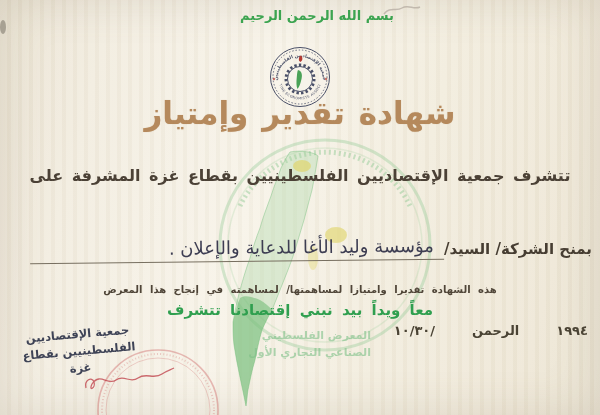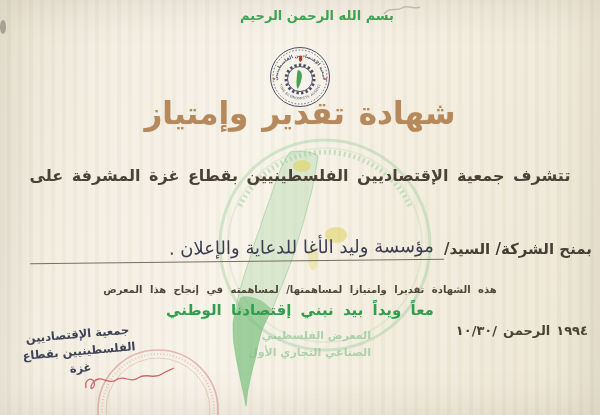--- a/index.html
+++ b/index.html
@@ -20,21 +20,21 @@
   .exhibition{top:198px;font-size:16px;line-height:25px;font-weight:bold;color:#2f9f4f;word-spacing:6px;}
   .grant-row{top:237px;right:8px;left:30px;display:flex;align-items:baseline;direction:rtl;}
   .grant-label{font-size:15px;font-weight:bold;color:#463d32;white-space:nowrap;}
   .recipient{flex:1;border-bottom:1.2px solid #776f60;padding:0 10px 3px 4px;
              font-size:18px;color:#3d3d52;white-space:nowrap;transform:rotate(-0.6deg);
              letter-spacing:.5px;}
   .appreciation{top:280px;font-size:10px;line-height:19px;font-weight:bold;color:#4f4538;word-spacing:4px;}
   .slogan{top:299px;font-size:15px;line-height:23px;font-weight:bold;color:#2f9f4f;word-spacing:4px;}
   .date-row{top:323px;right:12px;display:flex;direction:ltr;gap:6px;
             font-size:13px;font-weight:bold;color:#4a4334;}
-  .date-row span{unicode-bidi:isolate;}
+  .date-row span{unicode-bidi:isolate;margin-left:31px;}
   .assoc-block{top:326px;left:14px;width:130px;text-align:center;transform:rotate(-5deg);
                font-size:11.5px;line-height:17px;font-weight:bold;color:#3e4356;}
   .wm-text{top:327px;left:237px;width:134px;text-align:right;font-size:11px;line-height:17px;
            font-weight:bold;color:rgba(125,192,135,0.6);filter:blur(.3px);}
   .speck{left:0;top:20px;width:6px;height:14px;background:#6e675c;border-radius:50%;opacity:.5;}
   svg{display:block;}
 </style>
 </head>
 <body>
 
@@ -92,21 +92,21 @@
   <div class="abs center-line line-presenting">تتشرف جمعية الإقتصاديين الفلسطينيين بقطاع غزة المشرفة على</div>
 
 
   <div class="abs grant-row">
     <span class="grant-label">بمنح الشركة/ السيد/</span>
     <span class="recipient">مؤسسة وليد الأغا للدعاية والإعلان .</span>
   </div>
 
   <div class="abs center-line appreciation">هذه الشهادة تقديرا وامتيازا لمساهمتها/ لمساهمته في إنجاح هذا المعرض</div>
 
-  <div class="abs center-line slogan">معاً ويداً بيد نبني إقتصادنا الوطني</div>
+  <div class="abs center-line slogan">معاً ويداً بيد نبني إقتصادنا تتشرف</div>
 
   <div class="abs date-row">
     <span>١٠/٣٠/</span>
     <span>الرحمن</span>
     <span>١٩٩٤</span>
   </div>
 
   <div class="abs assoc-block">
     <div>جمعية الإقتصاديين</div>
     <div>الفلسطينيين بقطاع غزة</div>

